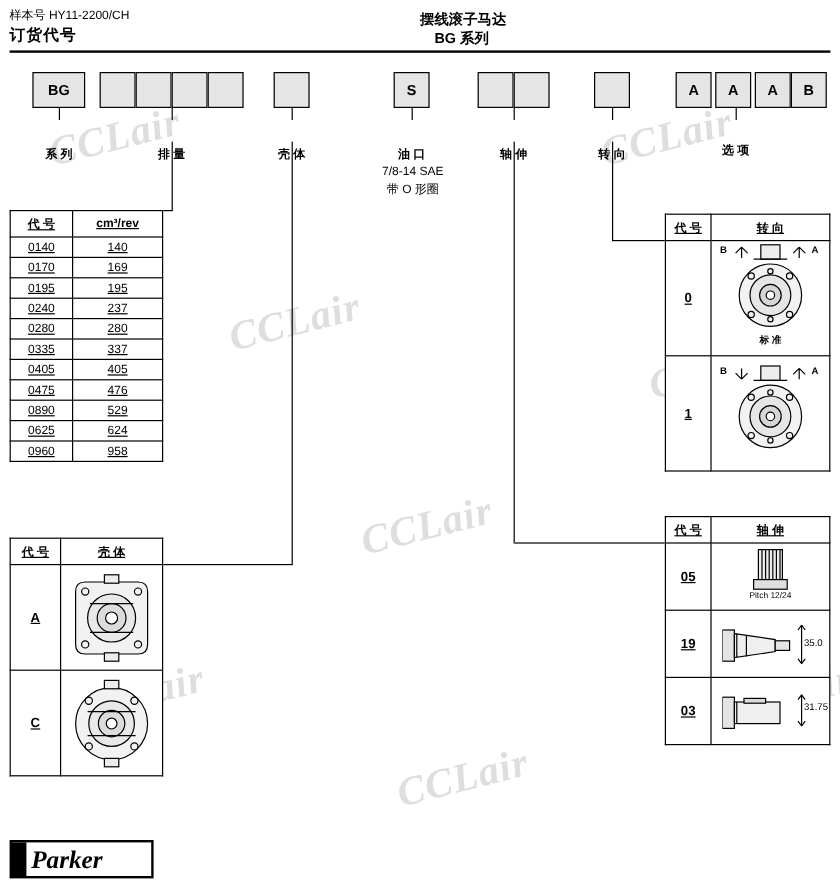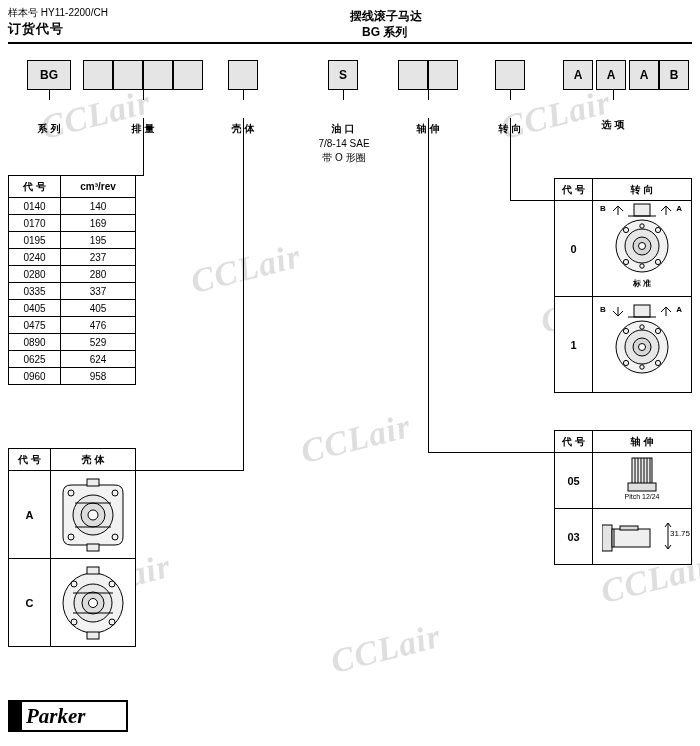--- a/index.html
+++ b/index.html
@@ -34,21 +34,21 @@
 
   
   .ln { background:#000; position:absolute; }
   .lnh { height:1px; }
   .lnv { width:1px; }
 
   
   table.grid { border-collapse:collapse; background:#fff; }
   table.grid th, table.grid td {
     border:1px solid #000; font-size:10px; padding:0;
-    text-align:center; vertical-align:middle;
+    text-align:center; vertical-align:middle;text-decoration:underline;
   }
   table.grid th { font-weight:bold; }
 
   
   #disp-table { left:8px; top:175px; width:128px; }
   #disp-table th { height:22px; }
   #disp-table td { height:17px; }
   #disp-table td.code { width:52px; }
 
   
@@ -342,20 +342,42 @@
             <rect x="10" y="1" width="20" height="32" fill="#ececec"></rect>
             <path d="M13 1 v32 M16 1 v32 M19 1 v32 M22 1 v32 M25 1 v32 M28 1 v32"></path>
             <rect x="6" y="26" width="28" height="8" fill="#e0e0e0"></rect>
           </g>
         </svg>
         <div class="figcap" style="position:absolute; left:0; top:40px; width:96px;">Pitch 12/24</div>
       </div>
     </td>
   </tr>
 
+  <tr>
+    <td class="code">19</td>
+    <td class="pic">
+      <div style="position:relative; width:96px; height:52px; margin:0 auto;">
+        <svg style="position:absolute; left:8px; top:10px;" width="62" height="34" viewBox="0 0 62 34">
+          <g fill="none" stroke="#000" stroke-width="1">
+            <rect x="0" y="4" width="10" height="26" fill="#e4e4e4"></rect>
+            <path d="M10 7 L44 12 L44 22 L10 27 Z" fill="#efefef"></path>
+            <rect x="44" y="13" width="12" height="8" fill="#e4e4e4"></rect>
+            <path d="M12 7 v20 M20 8 v18"></path>
+          </g>
+        </svg>
+        <svg style="position:absolute; left:70px; top:8px;" width="8" height="36" viewBox="0 0 8 36">
+          <g stroke="#000" stroke-width="1" fill="none">
+            <path d="M4 2 v32"></path>
+                <path d="M4 2 l-3 4 M4 2 l3 4 M4 34 l-3 -4 M4 34 l3 -4"></path>
+          </g>
+        </svg>
+        <div class="dimlabel" style="position:absolute; left:76px; top:20px;">35.0</div>
+      </div>
+    </td>
+  </tr>
 
   <tr>
     <td class="code">03</td>
     <td class="pic">
       <div style="position:relative; width:96px; height:52px; margin:0 auto;">
         <svg style="position:absolute; left:8px; top:10px;" width="62" height="34" viewBox="0 0 62 34">
           <g fill="none" stroke="#000" stroke-width="1">
             <rect x="0" y="4" width="10" height="26" fill="#e4e4e4"></rect>
             <rect x="10" y="8" width="38" height="18" fill="#efefef"></rect>
             <rect x="18" y="5" width="18" height="4" fill="#dadada"></rect>

